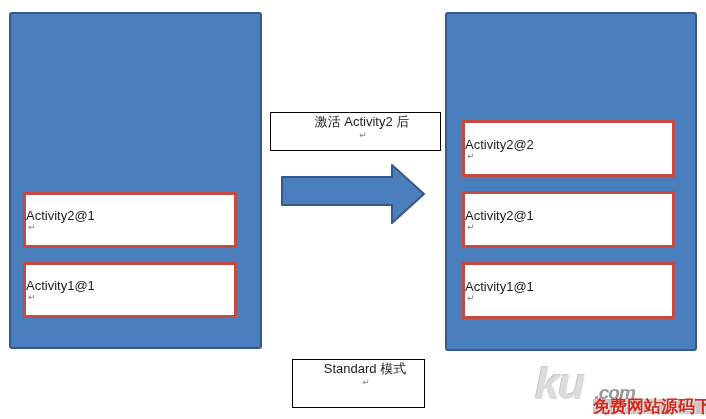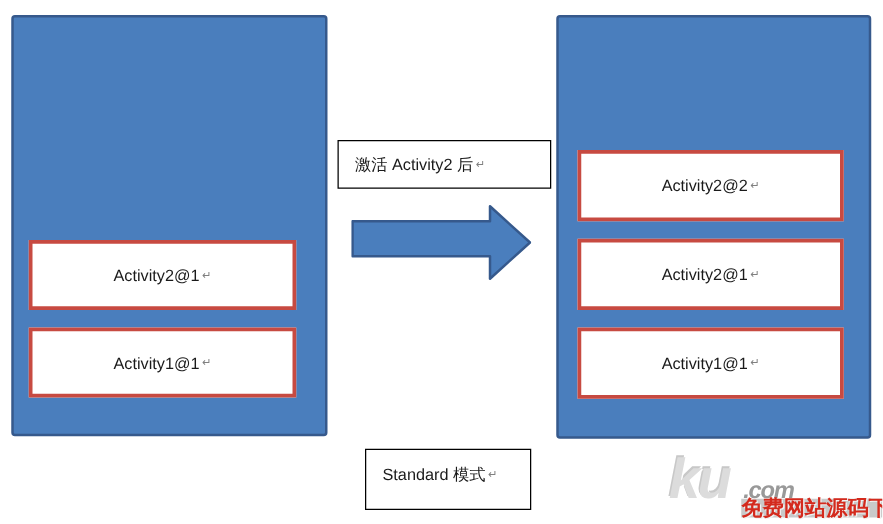--- a/index.html
+++ b/index.html
@@ -9,32 +9,32 @@
   }
   .stack{
     position:absolute;background:var(--stack-fill);border:2px solid var(--stack-border);
     border-radius:3px;
   }
   #stack-before{left:9px;top:12px;width:249px;height:333px;}
   #stack-after{left:445px;top:12px;width:248px;height:335px;}
   .card{
     position:absolute;box-sizing:border-box;background:var(--card-fill);
     border:3px solid var(--card-border);
-    display:flex;align-items:center;justify-content:center;
-    font-size:13px;color:#1a1a1a;white-space:nowrap;
+    display:flex;align-items:flex-start;justify-content:center;
+    font-size:13px;color:#1a1a1a;white-space:nowrap;flex-direction:column;
   }
   #card-l1{left:23px;top:192px;width:214px;height:56px;}
   #card-l2{left:23px;top:262px;width:214px;height:56px;}
   #card-r1{left:462px;top:120px;width:213px;height:57px;}
   #card-r2{left:462px;top:191px;width:213px;height:57px;}
   #card-r3{left:462px;top:262px;width:213px;height:57px;}
   .ret{font-size:9px;color:var(--return-mark-color);margin-left:2px;line-height:1;}
   .label-box{
     position:absolute;box-sizing:border-box;background:#fff;border:1px solid var(--label-border);
-    display:flex;align-items:center;padding-left:13px;font-size:13px;color:#1a1a1a;white-space:nowrap;
+    display:flex;align-items:center;padding-left:13px;font-size:13px;color:#1a1a1a;white-space:nowrap;flex-direction:column;
   }
   #transition-box{left:270px;top:112px;width:171px;height:39px;}
   #mode-box{left:292px;top:359px;width:133px;height:49px;padding-bottom:8px;}
   .arrow{position:absolute;left:281px;top:164px;width:144px;height:60px;}
   
   .watermark{position:absolute;left:533px;top:358px;width:173px;height:58px;}
   .brand-row{position:absolute;left:0;bottom:14px;display:flex;align-items:baseline;line-height:1;}
   .brand-asp{
     font-size:43px;font-weight:bold;font-style:italic;color:var(--watermark-red);
     letter-spacing:-3px;line-height:0.8;

